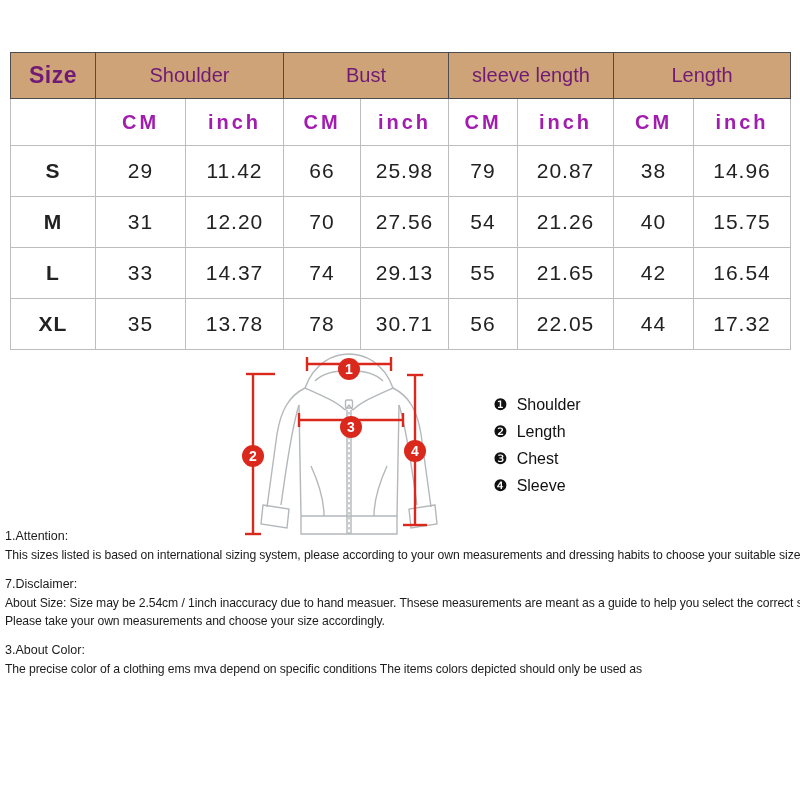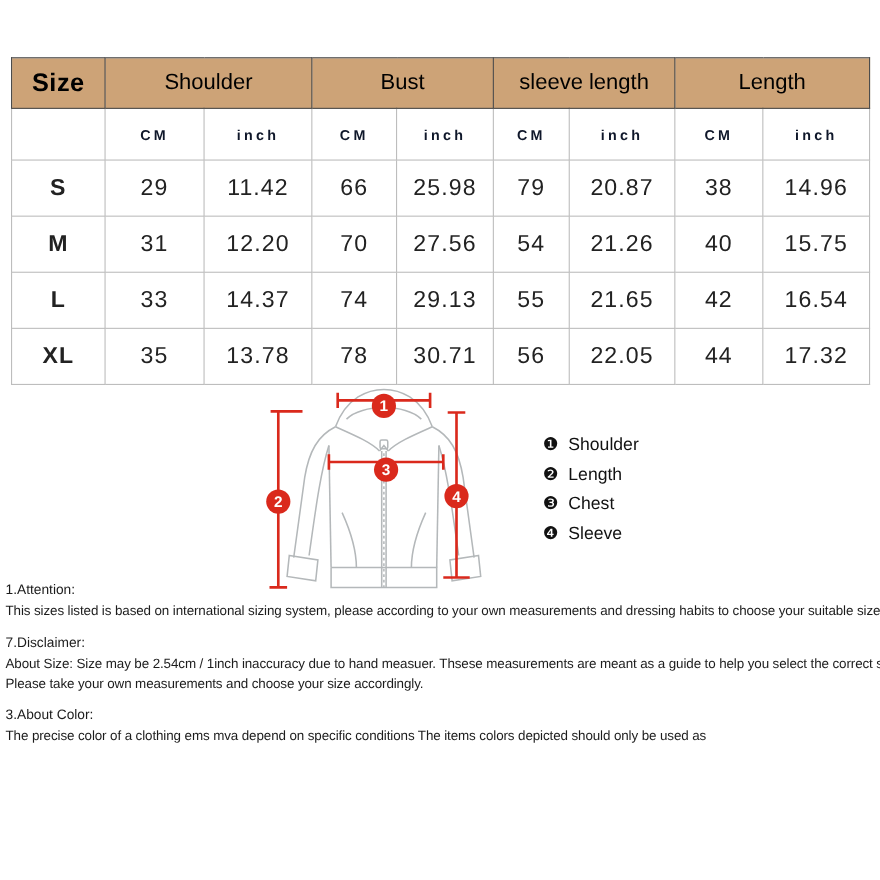--- a/index.html
+++ b/index.html
@@ -4,29 +4,29 @@
 <style>
   html, body { margin: 0; padding: 0; background: #ffffff; }
   body {
     width: 800px; height: 800px; overflow: hidden; position: relative;
     font-family: "Liberation Sans", sans-serif; color: #1c1c1c;
   }
   
   .table-wrap { position: absolute; top: 52px; left: 10px; width: 780px; }
   table.size-table { border-collapse: collapse; table-layout: fixed; width: 780px; }
   table.size-table thead th {
-    background: #cda377; color: #000000; font-weight: normal; font-size: 20px;
+    background: #cda377; color: #701a75; font-weight: normal; font-size: 20px;
     height: 43px; border: 1px solid #4c4c4c; text-align: center; vertical-align: middle;
   }
   table.size-table thead th.size-head { font-size: 23px; font-weight: bold; letter-spacing: .5px; }
   table.size-table td {
     border: 1px solid #bdbdbd; text-align: center; vertical-align: middle;
     font-size: 21px; color: #222; background: #ffffff;
   }
-  tr.unit-row td { height: 44px; letter-spacing: 3px; font-weight: bold; font-size: 13px; color: #0f172a; text-align: center; }
+  tr.unit-row td { height: 44px; letter-spacing: 3px; font-weight: bold; font-size: 20px; color: #a21caf; text-align: center; }
   tbody tr.data-row td { height: 48px; letter-spacing: 1px; }
   tbody tr.data-row td.size-cell { font-weight: bold; letter-spacing: 1px; }
   
   .diagram-row {
     position: absolute; top: 348px; left: 0; width: 800px; height: 200px;
     display: flex; justify-content: center; align-items: flex-start; gap: 14px;
   }
   .jacket-svg { width: 260px; height: 200px; display: block; }
   .legend { margin-top: 48px; display: flex; flex-direction: column; gap: 9px; }
   .legend-item { display: flex; align-items: center; gap: 9px; font-size: 16px; color: #111; }

